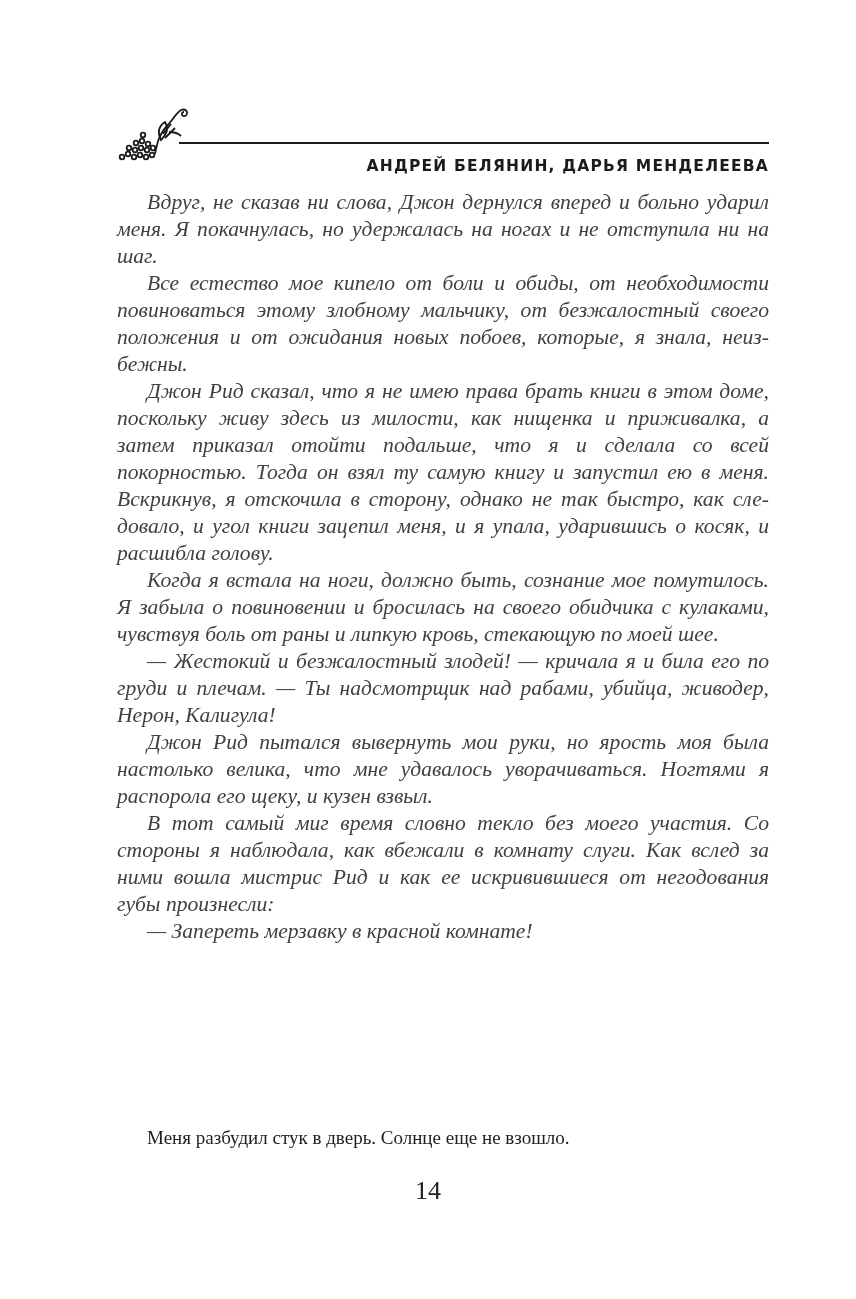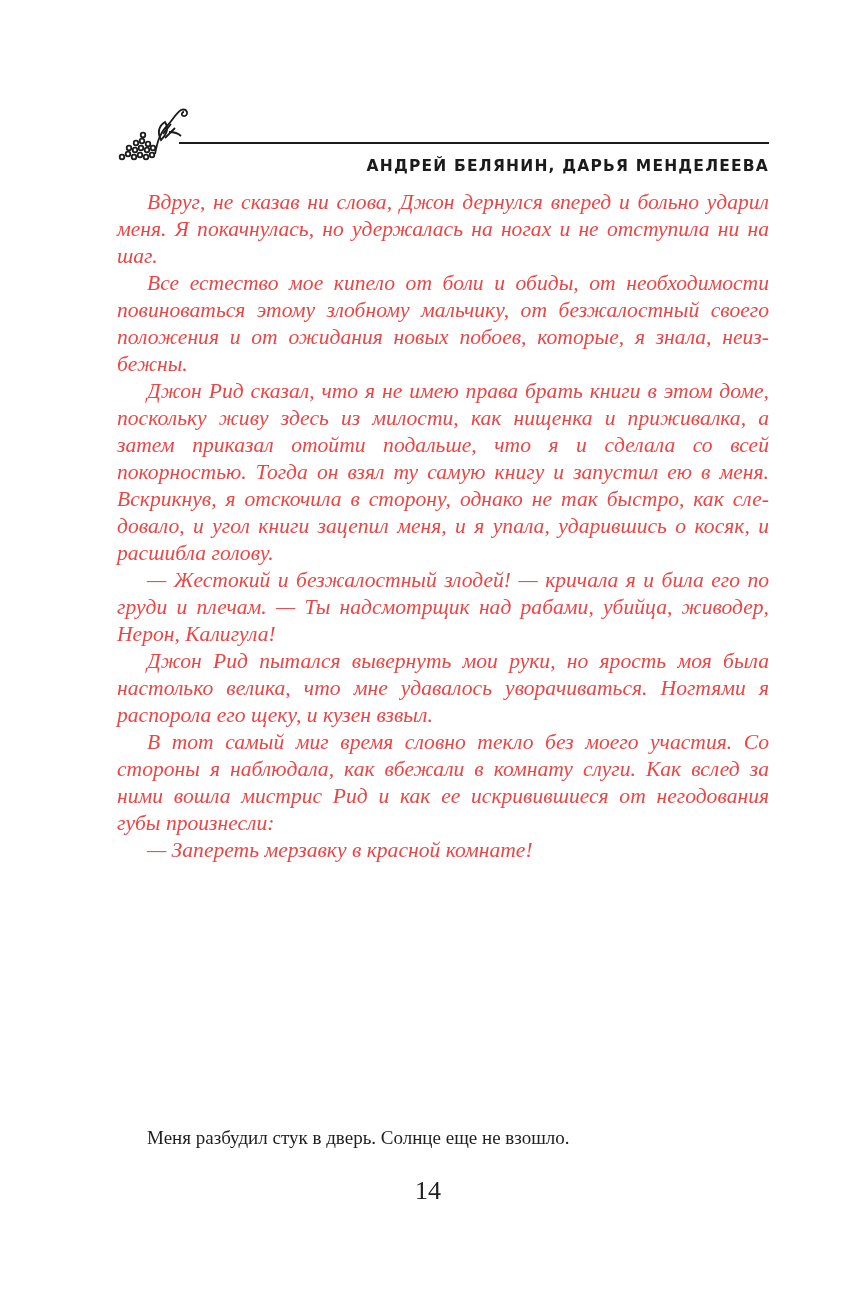--- a/index.html
+++ b/index.html
@@ -12,21 +12,21 @@
     position: absolute; right: 0; top: 9px;
     font-family: "DejaVu Sans", sans-serif; font-weight: bold;
     font-size: 15.5px; letter-spacing: 1.2px; color: #1b1b1b; margin-top: 48px;
   }
   .rule {
     position: absolute; left: 62px; right: 0; top: 42px; height: 2px; background: #1b1b1b;
   }
   .body-text {
     position: absolute; left: 117px; top: 189px; width: 652px;
     font-family: "Liberation Serif", serif; font-style: italic;
-    font-size: 21.6px; line-height: 27px; color: #ef4444;
+    font-size: 21.6px; line-height: 27px; color: #404040;
     text-align: justify; hyphens: manual;
   }
   .body-text p { margin: 0; text-indent: 30px; }
   .roman {
     position: absolute; left: 147px; top: 1124px; width: 620px;
     font-family: "Liberation Serif", serif; font-size: 19px; line-height: 27px; color: #1f1f1f;
   }
   .folio {
     position: absolute; left: 0; width: 856px; top: 1176px; text-align: center;
     font-family: "Liberation Serif", serif; font-size: 26px; color: #1f1f1f;
@@ -61,20 +61,21 @@
     </g>
   </svg>
   <div class="running-head">АНДРЕЙ БЕЛЯНИН, ДАРЬЯ МЕНДЕЛЕЕВА</div>
   <div class="rule"></div>
 </div>
 
 <div class="body-text">
   <p>Вдруг, не сказав ни слова, Джон дернулся вперед и больно ударил меня. Я покачнулась, но удержалась на ногах и не отступила ни на шаг.</p>
   <p>Все естество мое кипело от боли и обиды, от необходимости повиноваться этому злобному мальчику, от безжалостный своего положения и от ожидания новых побоев, которые, я знала, неиз­бежны.</p>
   <p>Джон Рид сказал, что я не имею права брать книги в этом доме, поскольку живу здесь из милости, как нищенка и приживал­ка, а затем приказал отойти подальше, что я и сделала со всей покорностью. Тогда он взял ту самую книгу и запустил ею в меня. Вскрикнув, я отскочила в сторону, однако не так быстро, как сле­довало, и угол книги зацепил меня, и я упала, ударившись о косяк, и расшибла голову.</p>
+  <p>Когда я встала на ноги, должно быть, сознание мое помутилось. Я забыла о повиновении и бросилась на своего обидчика с кулаками, чувствуя боль от раны и липкую кровь, стекающую по моей шее.</p>
   <p>— Жестокий и безжалостный злодей! — кричала я и била его по груди и плечам. — Ты надсмотрщик над рабами, убийца, живодер, Нерон, Калигула!</p>
   <p>Джон Рид пытался вывернуть мои руки, но ярость моя была настолько велика, что мне удавалось уворачиваться. Ногтями я распорола его щеку, и кузен взвыл.</p>
   <p>В тот самый миг время словно текло без моего участия. Со стороны я наблюдала, как вбежали в комнату слуги. Как вслед за ними вошла мистрис Рид и как ее искривившиеся от негодования губы произнесли:</p>
   <p>— Запереть мерзавку в красной комнате!</p>
 </div>
 
 <div class="roman">Меня разбудил стук в дверь. Солнце еще не взошло.</div>
 
 <div class="folio">14</div>
 

